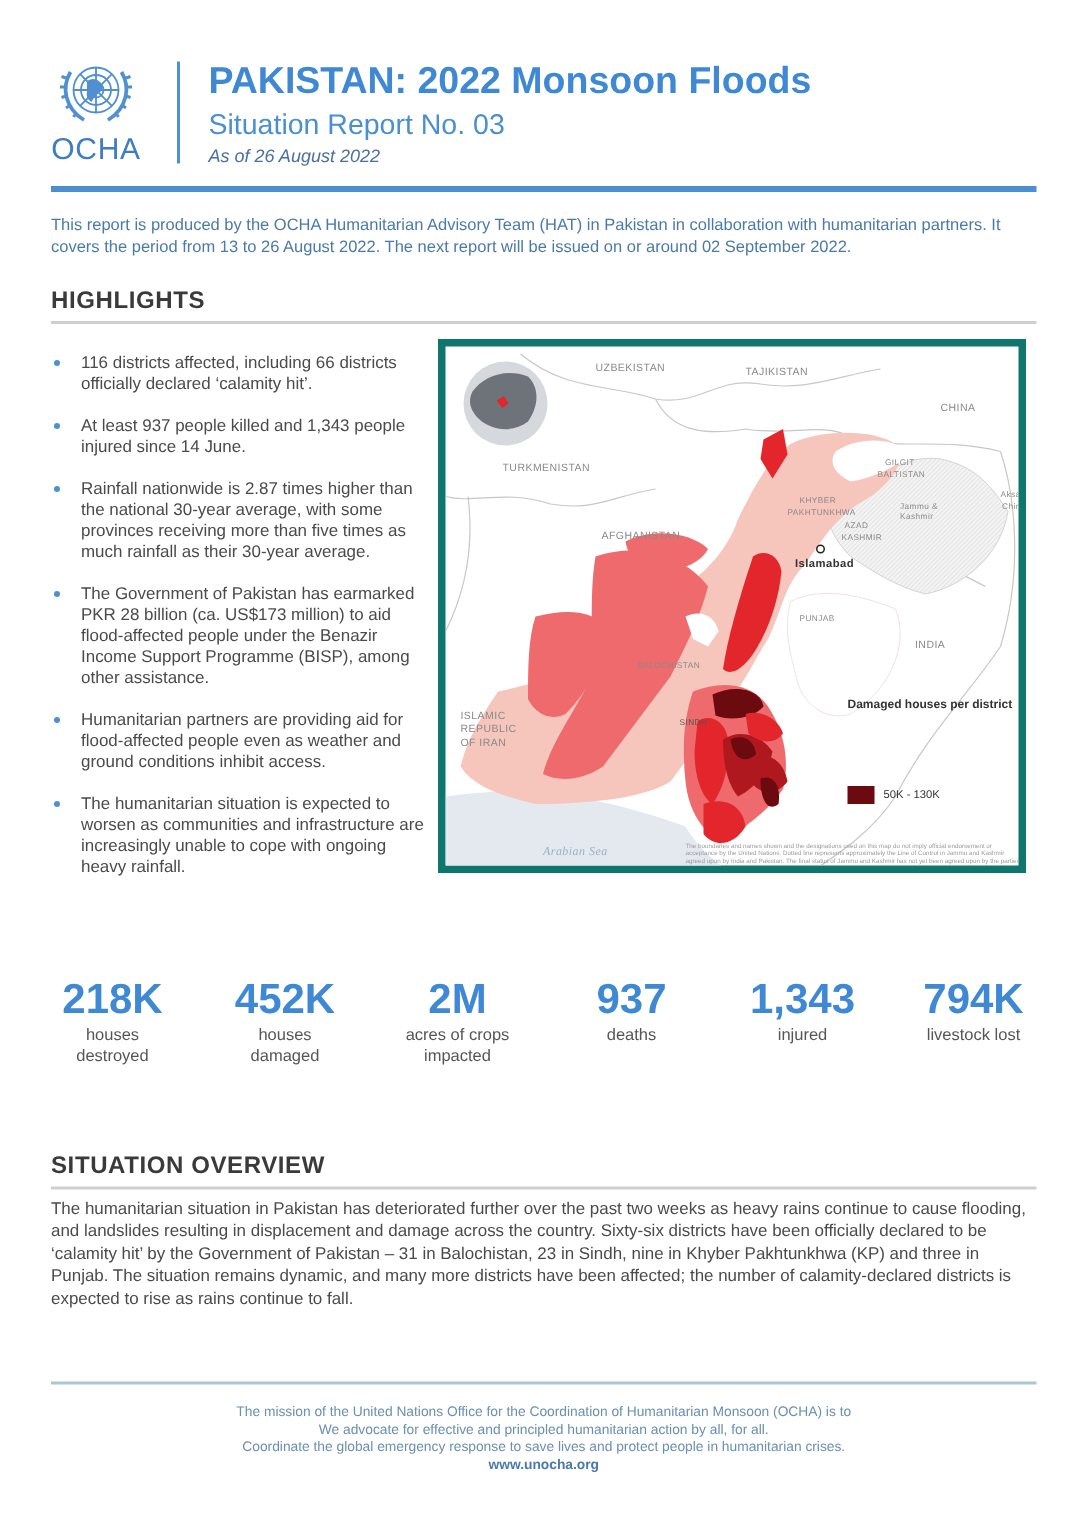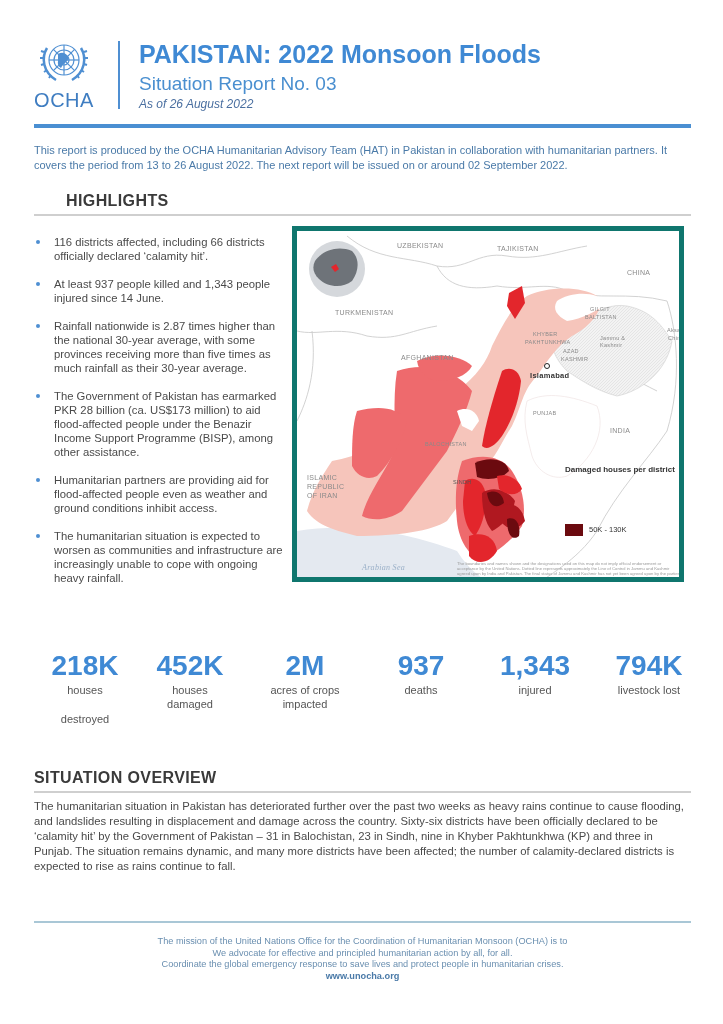--- a/index.html
+++ b/index.html
@@ -74,21 +74,21 @@
   </div>
   <div class="header-divider"></div>
   <div class="title">PAKISTAN: 2022 Monsoon Floods</div>
   <div class="subtitle">Situation Report No. 03</div>
   <div class="asof">As of 26 August 2022</div>
 </div>
 <div class="header-rule"></div>
 
 <p class="intro">This report is produced by the OCHA Humanitarian Advisory Team (HAT) in Pakistan in collaboration with humanitarian partners. It covers the period from 13 to 26 August 2022. The next report will be issued on or around 02 September 2022.</p>
 
-<div class="section-title" style="top:192px;margin-left:32px;">HIGHLIGHTS</div>
+<div class="section-title" style="top:192px;">HIGHLIGHTS</div>
 <div class="section-rule" style="top:214px; width:657px;"></div>
 
 <ul class="highlights">
   <li><span class="bullet"></span><span>116 districts affected, including 66 districts officially declared ‘calamity hit’.</span></li>
   <li><span class="bullet"></span><span>At least 937 people killed and 1,343 people injured since 14 June.</span></li>
   <li><span class="bullet"></span><span>Rainfall nationwide is 2.87 times higher than the national 30-year average, with some provinces receiving more than five times as much rainfall as their 30-year average.</span></li>
   <li><span class="bullet"></span><span>The Government of Pakistan has earmarked PKR 28 billion (ca. US$173 million) to aid flood-affected people under the Benazir Income Support Programme (BISP), among other assistance.</span></li>
   <li><span class="bullet"></span><span>Humanitarian partners are providing aid for flood-affected people even as weather and ground conditions inhibit access.</span></li>
   <li><span class="bullet"></span><span>The humanitarian situation is expected to worsen as communities and infrastructure are increasingly unable to cope with ongoing heavy rainfall.</span></li>
 </ul>
@@ -191,24 +191,24 @@
       </div>
     <div class="row">
         <span class="sw" style="background:#f6c5bb;"></span>
         <span class="rl">Less than 1K</span>
       </div>
   </div>
   <div class="disclaimer">The boundaries and names shown and the designations used on this map do not imply official endorsement or acceptance by the United Nations. Dotted line represents approximately the Line of Control in Jammu and Kashmir agreed upon by India and Pakistan. The final status of Jammu and Kashmir has not yet been agreed upon by the parties.</div>
 </div>
 
 <div class="stats">
-  <div class="stat" style="left:11px; width:80px;">
+  <div class="stat" style="left:1px; width:80px;">
     <div class="num">218K</div>
     <div class="lab">houses</div>
-    <div class="lab" style="margin-top:15px;">destroyed</div>
+    <div class="lab" style="margin-top:0;">destroyed</div>
   </div>
   <div class="stat" style="left:116px; width:80px;">
     <div class="num">452K</div>
     <div class="lab">houses</div>
     <div class="lab" style="margin-top:0;">damaged</div>
   </div>
   <div class="stat" style="left:226px; width:90px;">
     <div class="num">2M</div>
     <div class="lab">acres of crops</div>
     <div class="lab" style="margin-top:0;">impacted</div>

